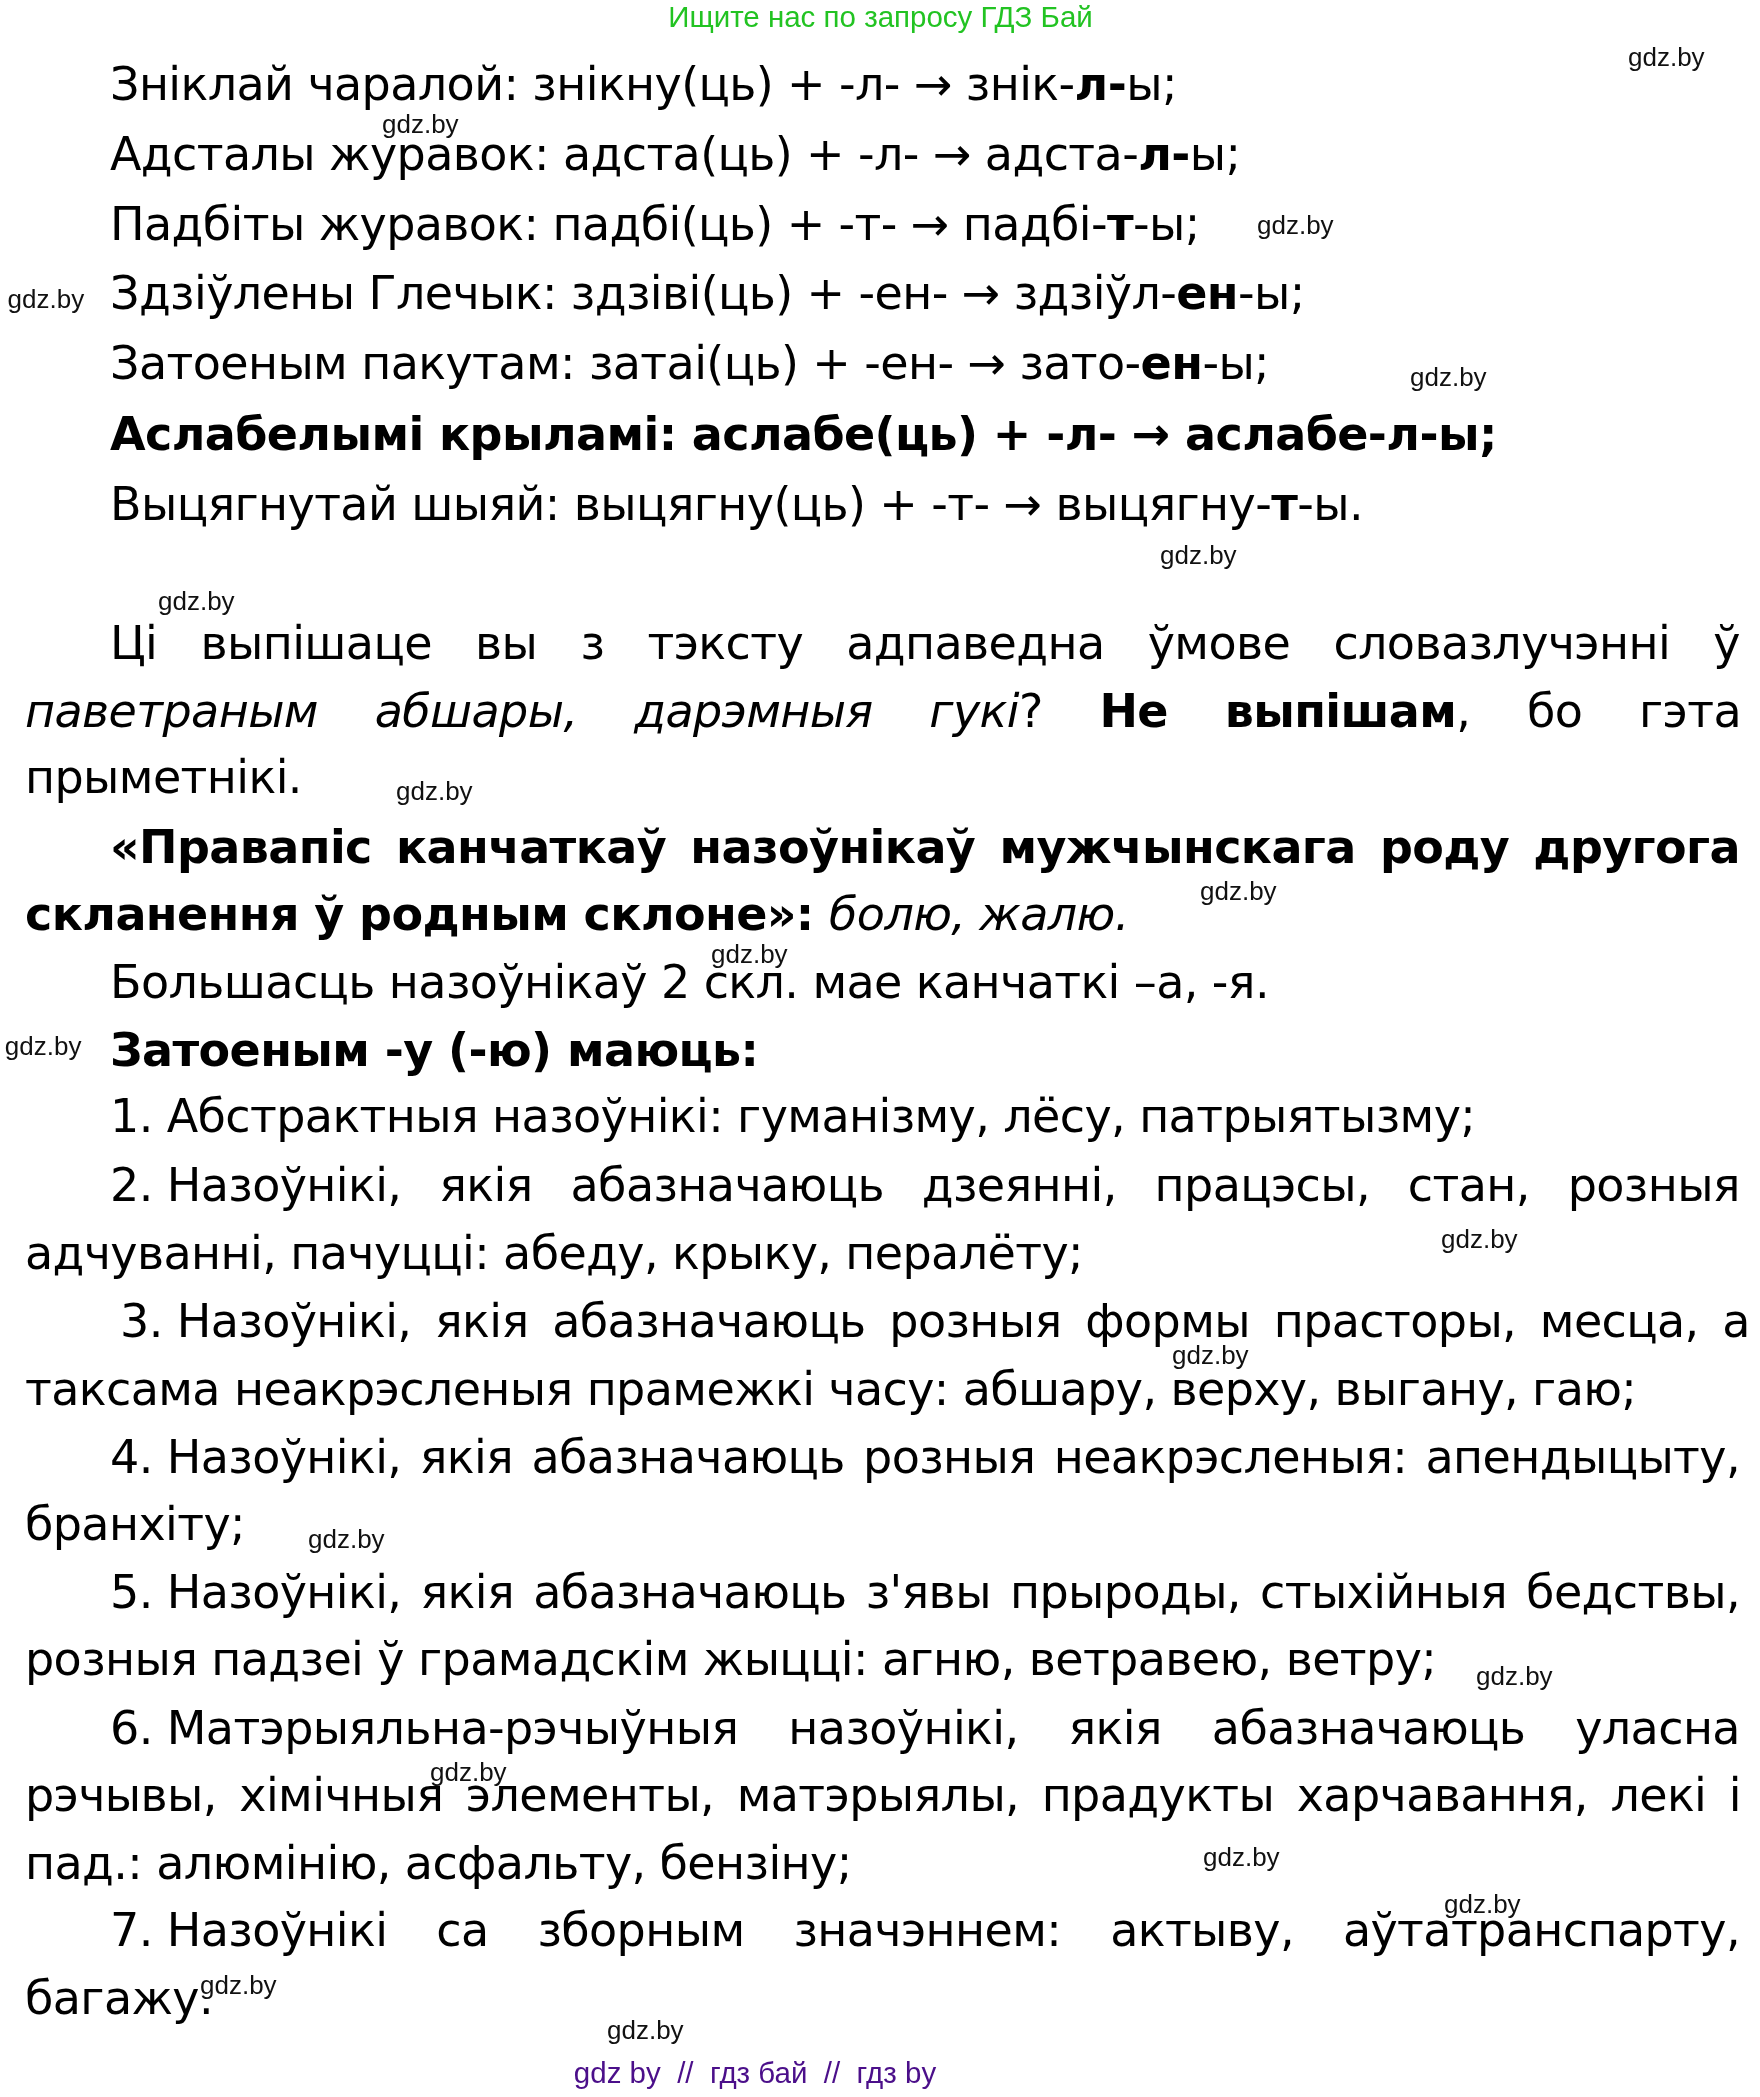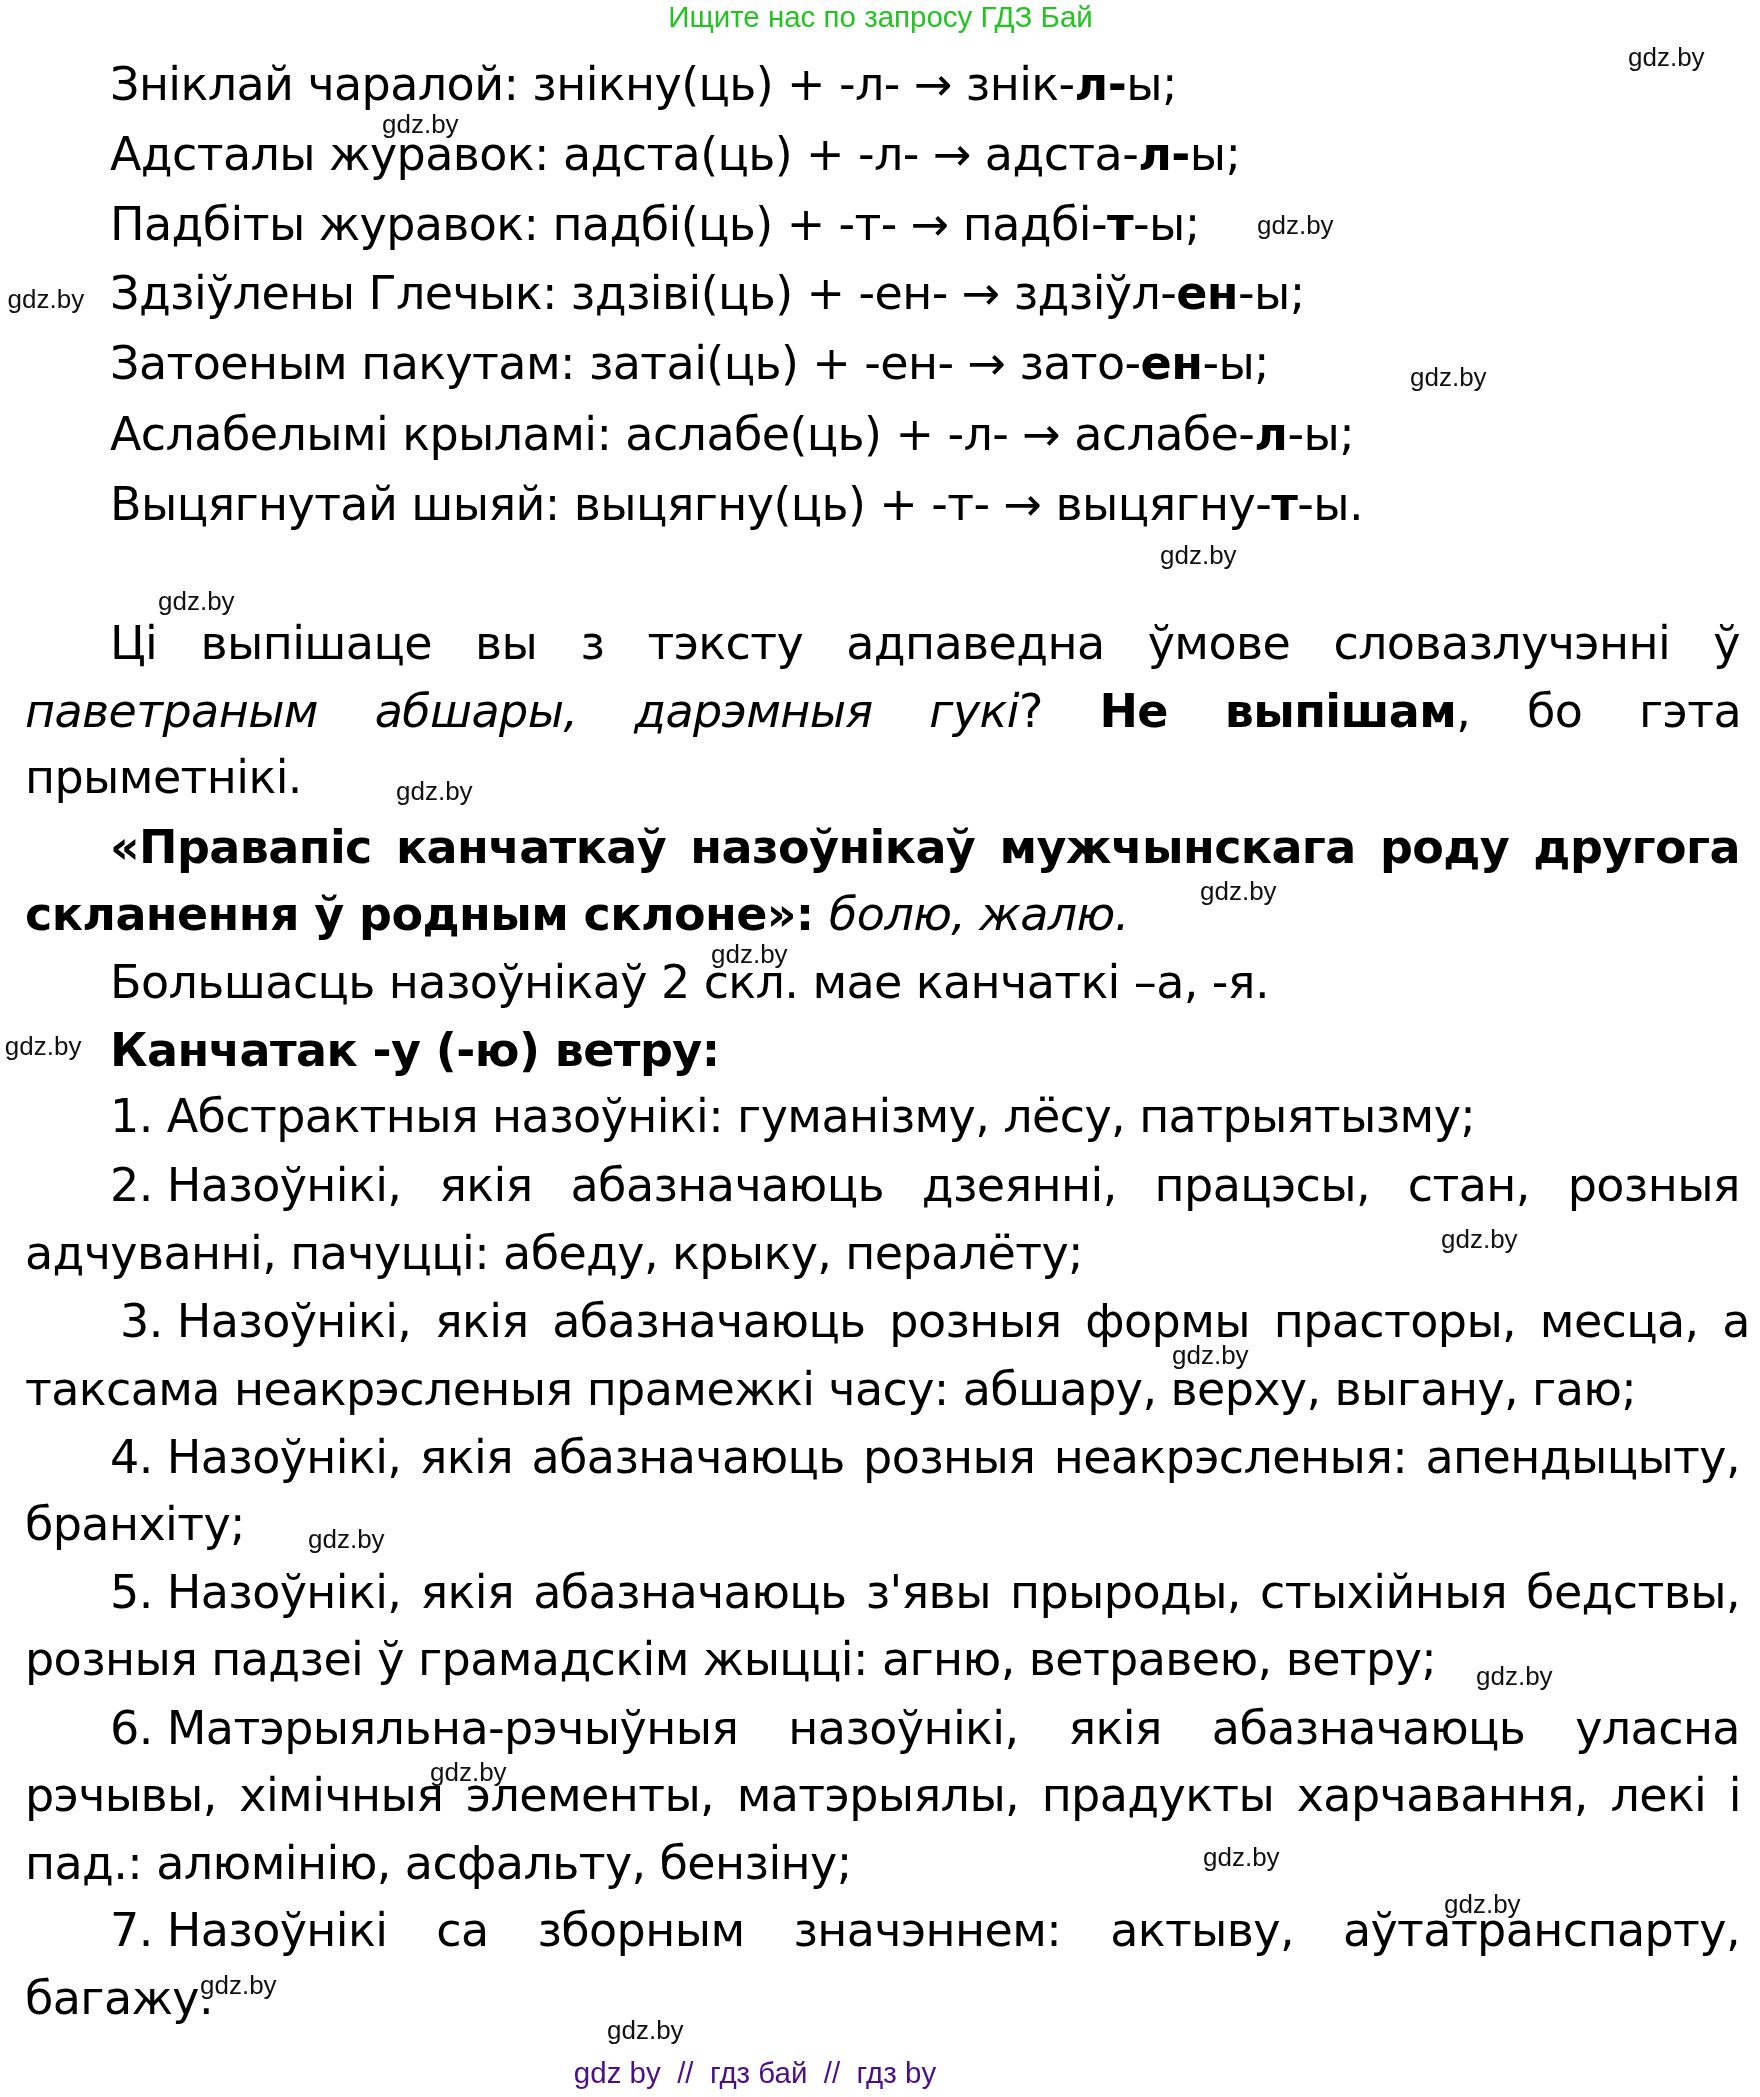--- a/index.html
+++ b/index.html
@@ -18,21 +18,21 @@
 </head>
 <body>
 
 <div class="hdr" style="color:#22c322;">Ищите нас по запросу ГДЗ Бай</div>
 
 <div class="ln" style="left:110px; top:57px;"><span>Зніклай чаралой: знікну(ць) + -л- </span><span>→</span><span> знік-</span><b>л</b><b>-</b><span>ы;</span></div>
 <div class="ln" style="left:110px; top:127px;"><span>Адсталы журавок: адста(ць) + -л- </span><span>→</span><span> адста-</span><b>л</b><b>-</b><span>ы;</span></div>
 <div class="ln" style="left:110px; top:197px;text-align:right;"><span>Падбіты журавок: падбі(ць) + -т- </span><span>→</span><span> падбі-</span><b>т</b><span>-ы;</span></div>
 <div class="ln" style="left:110px; top:266px;"><span>Здзіўлены Глечык: здзіві(ць) + -ен- </span><span>→</span><span> здзіўл-</span><b>ен</b><span>-ы;</span></div>
 <div class="ln" style="left:110px; top:336px;"><span>Затоеным пакутам: затаі(ць) + -ен- </span><span>→</span><span> зато-</span><b>ен</b><span>-ы;</span></div>
-<div class="ln" style="left:110px; top:407px;"><span>Аслабелымі крыламі: аслабе(ць) + -л- </span><span>→</span><span> аслабе-</span><b>л</b><span>-ы;</span></div>
+<div class="ln" style="left:110px; top:407px;font-weight:bold;"><span>Аслабелымі крыламі: аслабе(ць) + -л- </span><span>→</span><span> аслабе-</span><b>л</b><span>-ы;</span></div>
 <div class="ln" style="left:110px; top:477px;"><span>Выцягнутай шыяй: выцягну(ць) + -т- </span><span>→</span><span> выцягну-</span><b>т</b><span>-ы.</span></div>
 
 <div class="jl" style="left:110px; width:1630px; top:616px;">
   <span>Ці</span>
     <span>выпішаце</span>
     <span>вы</span>
     <span>з</span>
     <span>тэксту</span>
     <span>адпаведна</span>
     <span>ўмове</span>
@@ -54,21 +54,21 @@
 <div class="jl b" style="left:110px; width:1630px; top:820px;">
   <span>«Правапіс</span>
     <span>канчаткаў</span>
     <span>назоўнікаў</span>
     <span>мужчынскага</span>
     <span>роду</span>
     <span>другога</span>
 </div>
 <div class="ln" style="left:25px; top:887px;"><b>скланення ў родным склоне»: </b><i>болю, жалю.</i></div>
 <div class="ln" style="left:110px; top:955px;">Большасць назоўнікаў 2 скл. мае канчаткі –а, -я.</div>
-<div class="ln b" style="left:110px; top:1023px;">Канчатак -у (-ю) ветру:</div>
+<div class="ln b" style="left:110px; top:1023px;">Затоеным -у (-ю) маюць:</div>
 
 <div class="ln" style="left:110px; top:1089px;">1. Абстрактныя назоўнікі: гуманізму, лёсу, патрыятызму;</div>
 
 <div class="jl" style="left:110px; width:1630px; top:1158px;">
   <span>2. Назоўнікі,</span>
     <span>якія</span>
     <span>абазначаюць</span>
     <span>дзеянні,</span>
     <span>працэсы,</span>
     <span>стан,</span>

